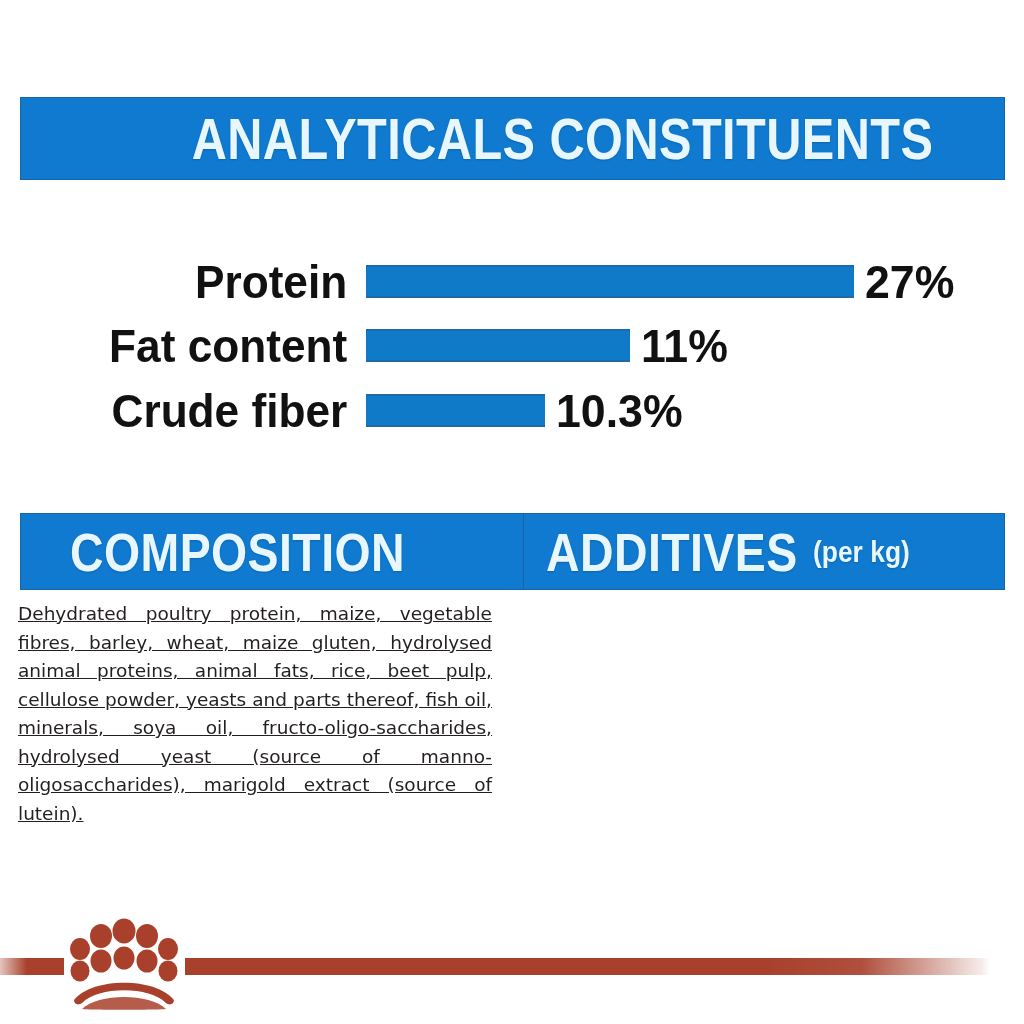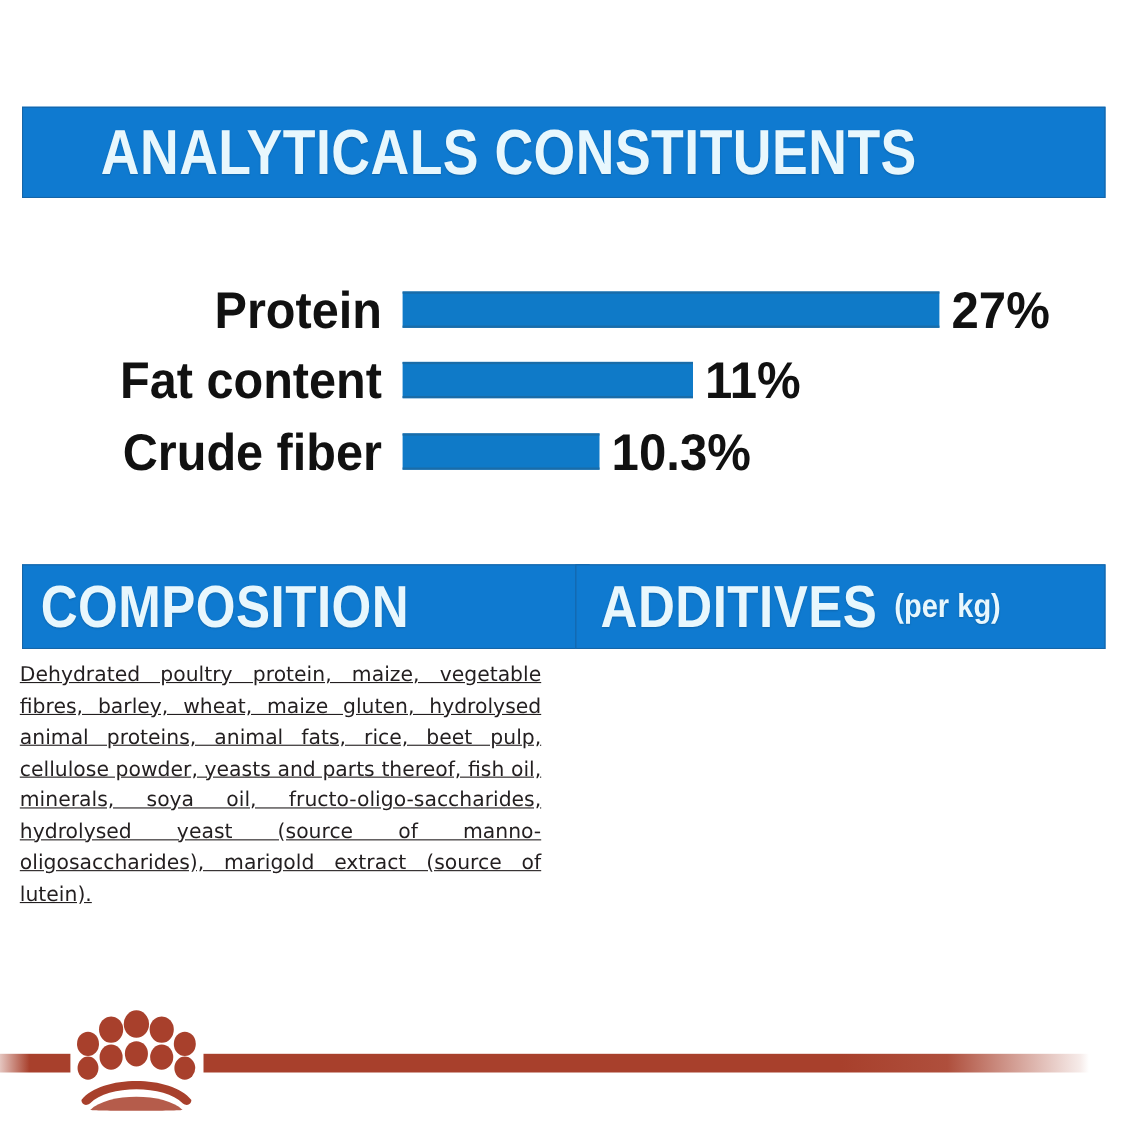--- a/index.html
+++ b/index.html
@@ -32,31 +32,31 @@
     color: #e8f7fd;
     letter-spacing: 0.5px;
     transform: scaleX(0.86);
     transform-origin: left center;
     white-space: nowrap;
     text-shadow: 0 1px 2px rgba(0,0,0,0.18);
   }
 
   #banner-analytics {
     left: 20px; top: 97px; width: 985px; height: 83px;
-    justify-content: flex-start;
+    justify-content: flex-end;
   }
   #banner-analytics .banner-text {
     font-size: 58px;
     transform: scaleX(0.84);
     transform-origin: center center;
   }
 
   #banner-composition {
     left: 20px; top: 513px; width: 516px; height: 77px;
-    padding-left: 16px;
+    padding-left: 49px;
   }
   #banner-composition .banner-text { font-size: 54px; }
 
   #banner-additives {
     left: 523px; top: 513px; width: 482px; height: 77px;
     padding-left: 22px;
   }
   #banner-additives .banner-text { font-size: 54px; }
   #banner-additives .banner-sub {
     font-family: "Liberation Sans", sans-serif;

